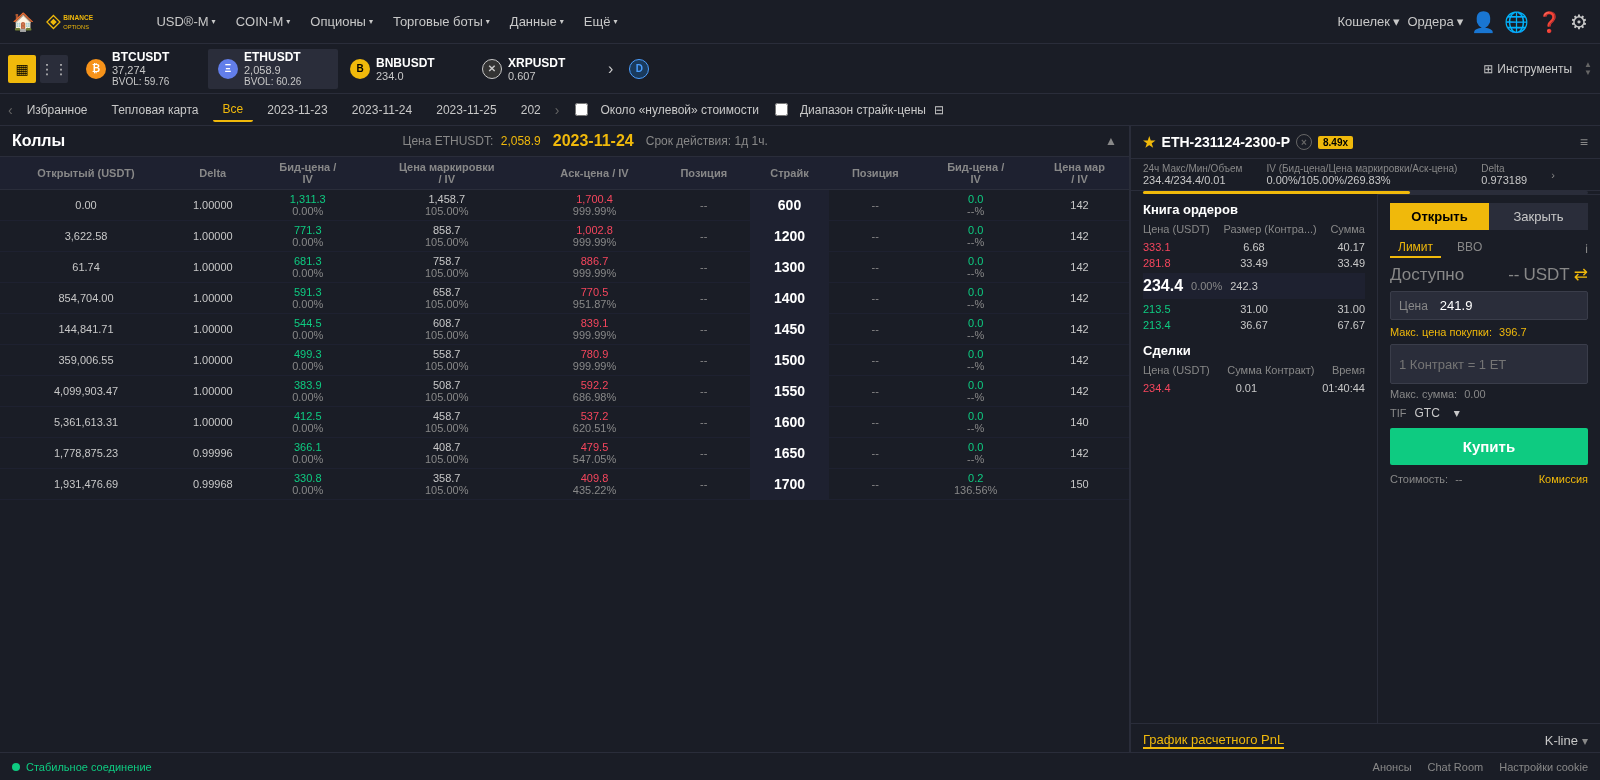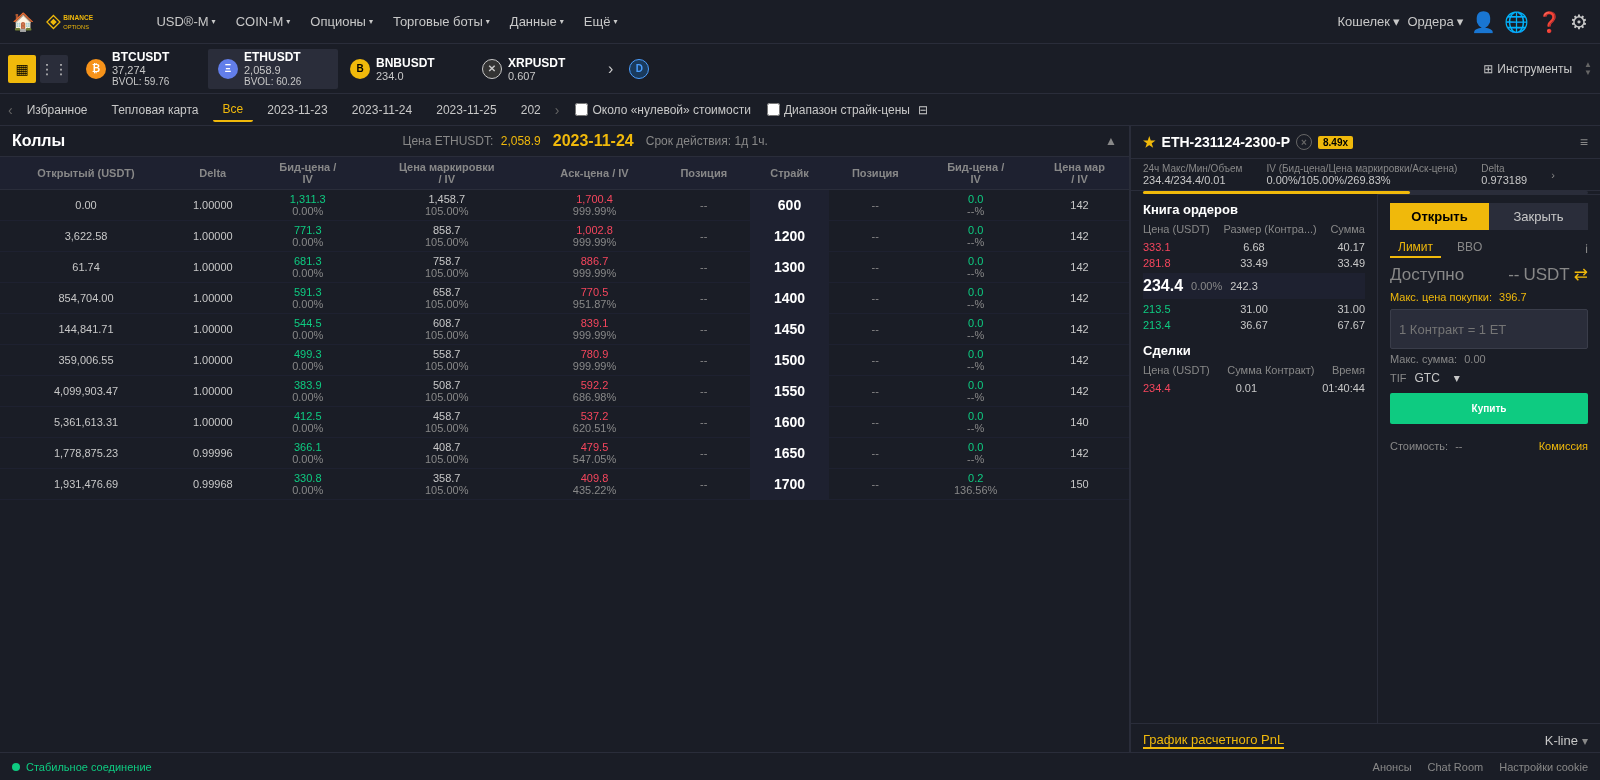--- a/index.html
+++ b/index.html
@@ -39,21 +39,21 @@
     .instruments-btn { display: flex; align-items: center; gap: 4px; background: none; border: none; color: #c8c8c8; cursor: pointer; font-size: 12px; padding: 4px 8px; }
     .ticker-scroll { display: flex; flex-direction: column; margin-left: 4px; }
     .ticker-scroll-btn { background: none; border: none; color: #666; cursor: pointer; font-size: 8px; line-height: 1; }
 
     
     .date-bar { display: flex; align-items: center; background: #1a1d26; border-bottom: 1px solid #2a2d3a; height: 32px; padding: 0 8px; gap: 4px; }
     .filter-tab { padding: 4px 10px; cursor: pointer; border-radius: 2px; color: #c8c8c8; font-size: 12px; }
     .filter-tab.active { color: #f0b90b; border-bottom: 2px solid #f0b90b; }
     .filter-nav { background: none; border: none; color: #666; cursor: pointer; font-size: 14px; }
     .checkbox-group { display: flex; align-items: center; gap: 4px; margin-left: 12px; }
-    .checkbox-group label { display: flex; align-items: center; gap: 4px; cursor: pointer; color: #c8c8c8; font-size: 12px; }
+    .checkbox-group label { display: flex; align-items: center; gap: 12px; cursor: pointer; color: #c8c8c8; font-size: 12px; }
     .checkbox-group input[type="checkbox"] { accent-color: #f0b90b; }
     .filter-icon { margin-left: 4px; color: #c8c8c8; cursor: pointer; }
 
     
     .main-layout { display: flex; height: calc(780px - 44px - 50px - 32px); }
 
     
     .options-panel { flex: 1; overflow: hidden; display: flex; flex-direction: column; border-right: 1px solid #2a2d3a; }
     .options-header { display: flex; align-items: center; justify-content: space-between; padding: 6px 12px; background: #1a1d26; border-bottom: 1px solid #2a2d3a; }
     .options-date { color: #f0b90b; font-size: 16px; font-weight: bold; }
@@ -102,21 +102,21 @@
     .input-group { display: flex; align-items: center; background: #2a2d3a; border: 1px solid #3a3d4a; border-radius: 2px; margin-bottom: 6px; }
     .input-group input { flex: 1; background: transparent; border: none; color: #fff; padding: 6px 8px; font-size: 13px; outline: none; }
     .max-price { color: #888; font-size: 11px; margin-bottom: 6px; }
     .max-price span { color: #f0b90b; }
     .amount-group { display: flex; align-items: center; background: #2a2d3a; border: 1px solid #3a3d4a; border-radius: 2px; margin-bottom: 4px; gap: 48px; }
     .amount-group input { flex: 1; background: transparent; border: none; color: #fff; padding: 6px 8px; font-size: 13px; outline: none; }
     .max-sum { color: #888; font-size: 11px; margin-bottom: 6px; }
     .tif-row { display: flex; align-items: center; gap: 8px; margin-bottom: 8px; }
     .tif-label { color: #888; font-size: 11px; }
     .tif-select { background: none; border: none; color: #c8c8c8; font-size: 12px; cursor: pointer; display: flex; align-items: center; gap: 14px; }
-    .buy-btn { width: 100%; padding: 10px; background: #0ecb81; border: none; color: #fff; font-size: 10px; font-weight: bold; cursor: pointer; border-radius: 2px; margin-bottom: 16px; }
+    .buy-btn { width: 100%; padding: 10px; background: #0ecb81; border: none; color: #fff; font-size: 15px; font-weight: bold; cursor: pointer; border-radius: 2px; margin-bottom: 8px; }
     .cost-row { display: flex; justify-content: space-between; font-size: 11px; color: #888; }
     .commission-link { color: #f0b90b; cursor: pointer; text-decoration: none; }
 
     
     .pnl-section { padding: 8px 12px; border-top: 1px solid #2a2d3a; display: flex; align-items: center; justify-content: space-between; }
     .pnl-title { color: #c8c8c8; font-size: 13px; cursor: pointer; }
     .pnl-title.active { border-bottom: 2px solid #f0b90b; color: #f0b90b; }
     .kline-section { display: flex; align-items: center; gap: 4px; }
     .kline-label { color: #c8c8c8; font-size: 13px; }
     .kline-arrow { color: #888; }
@@ -655,20 +655,25 @@
             <span style="color:#888;cursor:pointer;">ℹ</span>
           </div>
           <div class="available-row">
             <span>Доступно</span>
             <div style="display:flex;align-items:center;gap:4px;">
               <span>--</span>
               <span>USDT</span>
               <span style="cursor:pointer;color:#f0b90b;">⇄</span>
             </div>
           </div>
+          <div class="input-group">
+            <span style="color:#888;padding:0 8px;font-size:12px;">Цена</span>
+            <input type="text" style="background: transparent; border: none; color: rgb(255, 255, 255); padding: 6px 4px; font-size: 13px; outline: none; flex: 1 1 0%;" value="241.9">
+
+          </div>
           <div class="max-price">
             <span>Макс. цена покупки:</span>
             <span style="color:#f0b90b;margin-left:4px;">396.7</span>
           </div>
           <div class="amount-group">
             <input type="text" placeholder="1 Контракт = 1 ET" style="background: transparent; border: none; color: rgb(255, 255, 255); padding: 6px 8px; font-size: 13px; outline: none; flex: 1 1 0%;">
             <div class="stepper">
               <button>▲</button>
               <button>▼</button>
             </div>

